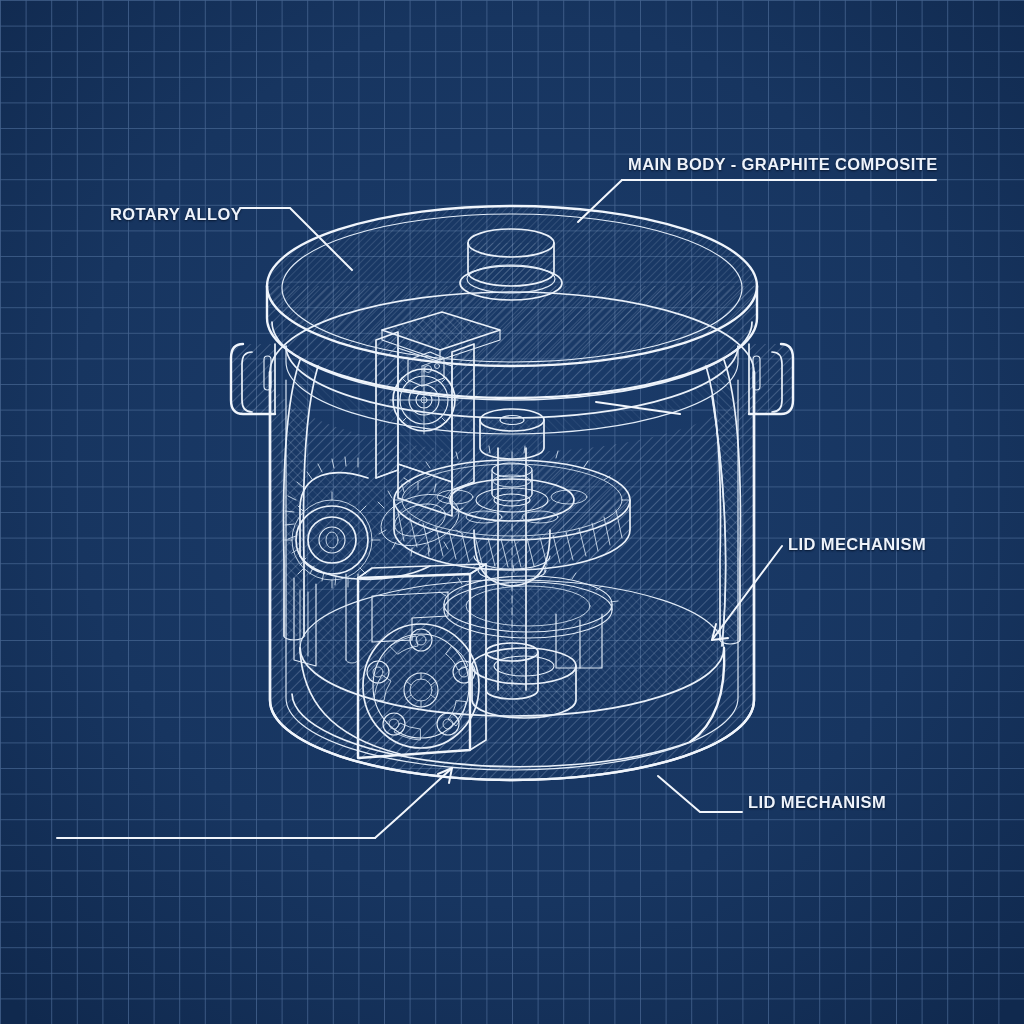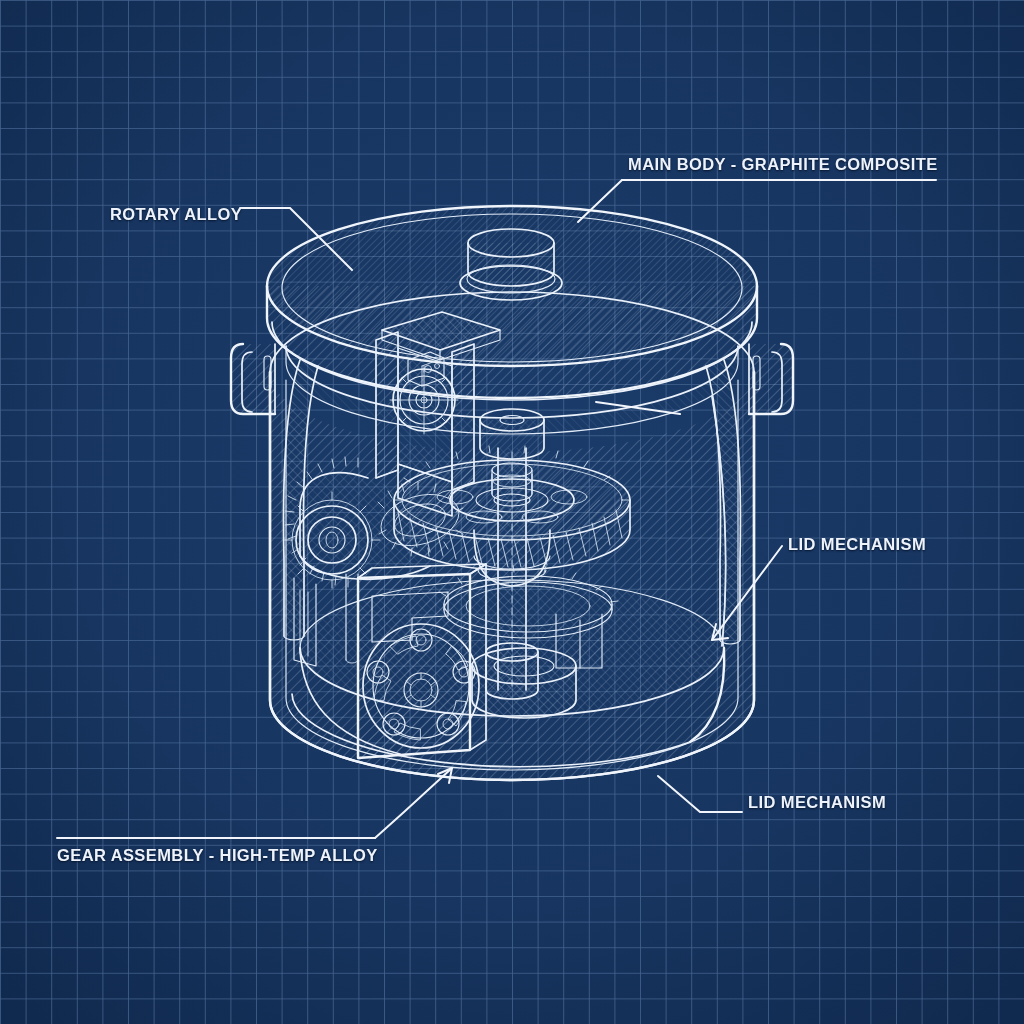--- a/index.html
+++ b/index.html
@@ -407,15 +407,14 @@
   </svg>
 
   <div class="lbl" style="left:628px; top:155px;">MAIN BODY - GRAPHITE COMPOSITE</div>
 
   <div class="lbl" style="left:110px; top:205px;">ROTARY ALLOY</div>
 
   <div class="lbl" style="left:788px; top:535px;">LID MECHANISM</div>
 
   <div class="lbl" style="left:748px; top:793px;">LID MECHANISM</div>
 
-  <div class="lbl" style="left:57px; top:846px;">GEAR ASSEMBLY - HIGH-TEMP ALLOY</div>
 
 </div>
 
 </body></html>

